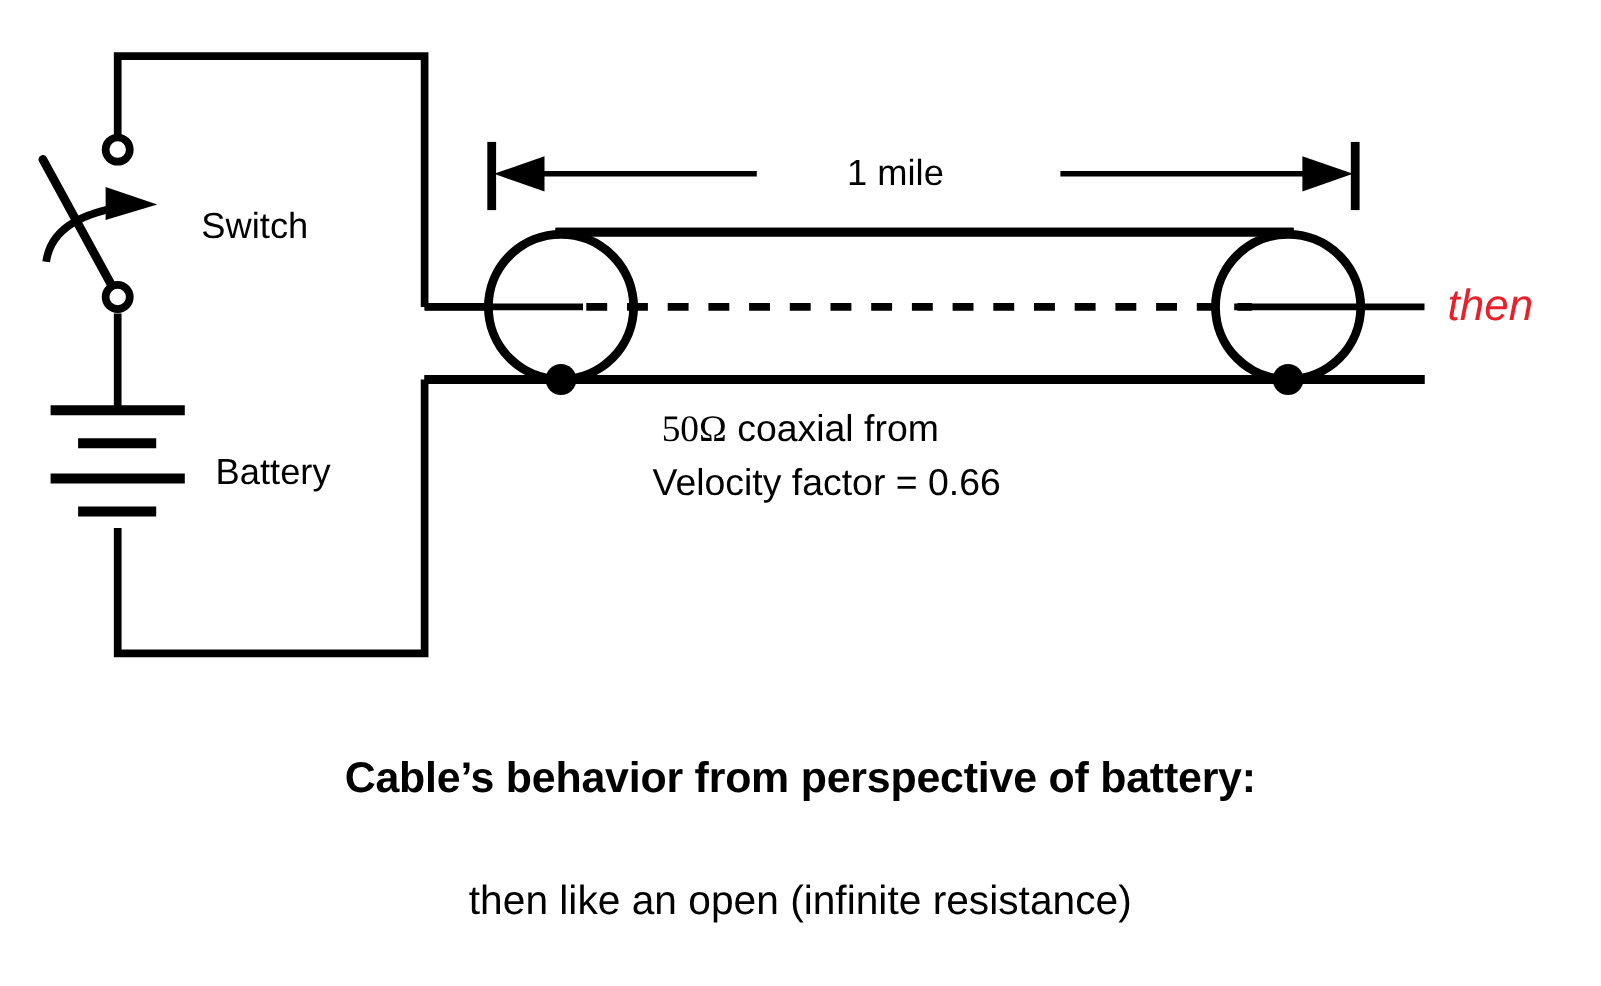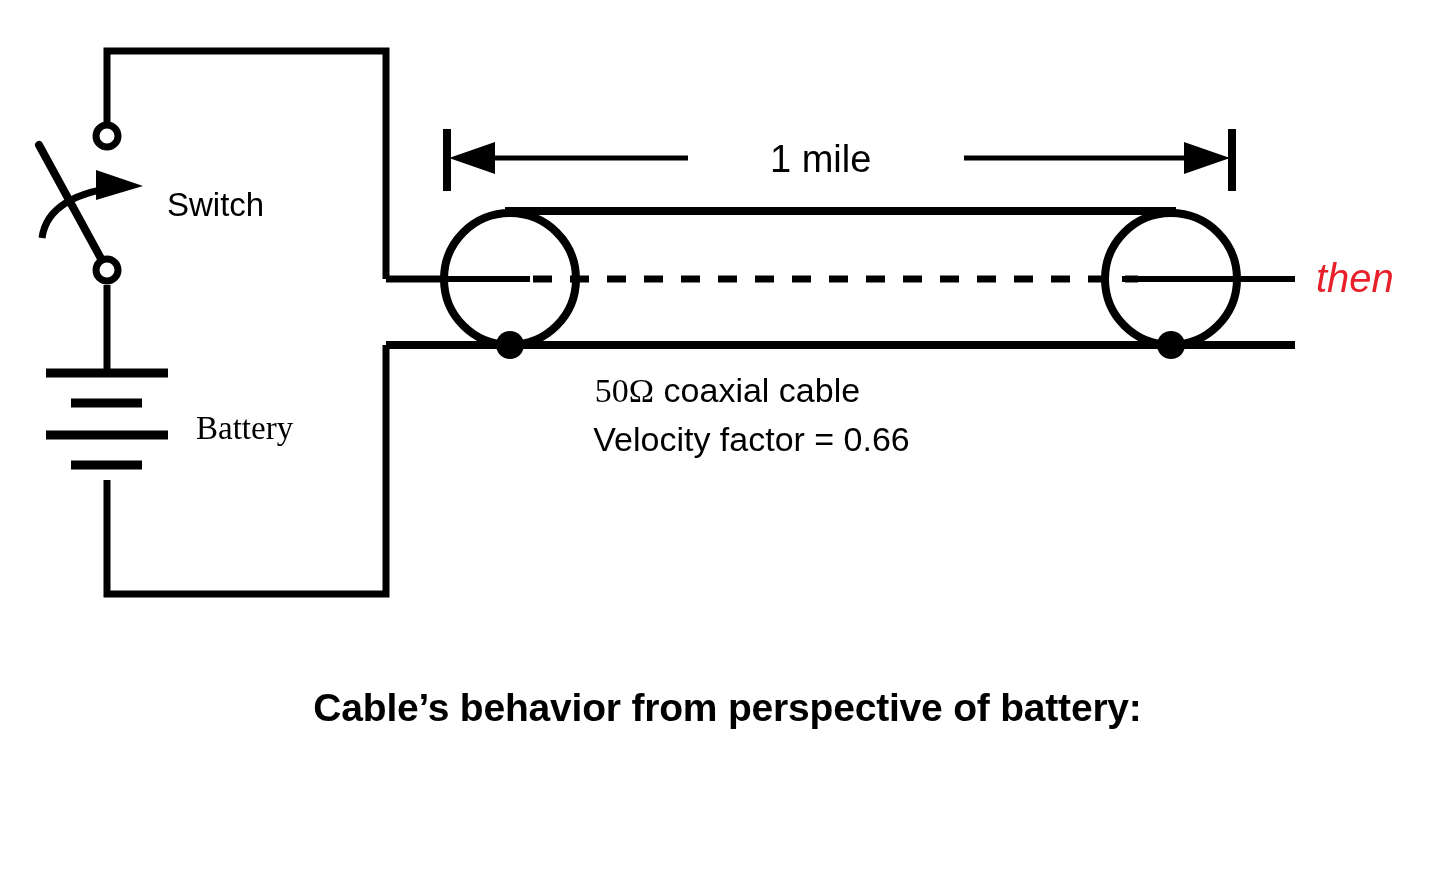--- a/index.html
+++ b/index.html
@@ -100,21 +100,21 @@
     color: #000000;
     line-height: 1;
   }
   .label-sans {
     font-family: "Liberation Sans", sans-serif;
     font-size: 33px;
     font-weight: 400;
   }
   .dim-label {
     font-family: "Liberation Sans", sans-serif;
-    font-size: 38px;
+    font-size: 33px;
     font-weight: 400;
   }
   .open-label {
     font-family: "Liberation Sans", sans-serif;
     font-size: 40px;
     font-style: italic;
     font-weight: 400;
   }
   .cable-note {
     font-family: "Liberation Sans", sans-serif;
@@ -207,33 +207,36 @@
       <line class="center-solid" x1="386" y1="279" x2="530" y2="279"></line>
       <line class="center-dashed" x1="533" y1="279" x2="1138" y2="279"></line>
       <line class="center-solid" x1="1122" y1="279" x2="1295" y2="279"></line>
 
       <circle class="junction-dot" cx="510" cy="345" r="14"></circle>
       <circle class="junction-dot" cx="1171" cy="345" r="14"></circle>
     </g>
 
   </svg>
 
-  <div class="txt label-sans" style="left:167px; top:188px;">Switch</div>
-
-  <div class="txt label-sans" style="left:196px; top:412px;font-family:Liberation Serif, serif;">Battery</div>
+  <div class="txt label-sans" style="left:183px; top:188px;">Switch</div>
+
+  <div class="txt label-sans" style="left:196px; top:412px;">Battery</div>
 
   <div class="txt dim-label" style="left:770px; top:140px;">1 mile</div>
 
   <div class="txt open-label" style="left:1316px; top:258px; color:#e8202a;">then</div>
 
   <div class="txt cable-note" style="top:373px;">
-    <span class="serif">50Ω</span><span> coaxial cable</span>
+    <span class="serif">50Ω</span><span> coaxial from</span>
   </div>
 
   <div class="txt cable-note" style="top:422px;margin-left:24px;">Velocity factor = 0.66</div>
 
   <div class="caption-block" style="top:686px;">
     <span class="caption-head">Cable’s behavior from perspective of battery:</span>
   </div>
 
 
+  <div class="caption-block" style="top:798px;">
+    <span class="caption-line">then like an open (infinite resistance)</span>
+  </div>
 
 </div>
 
 </body></html>

